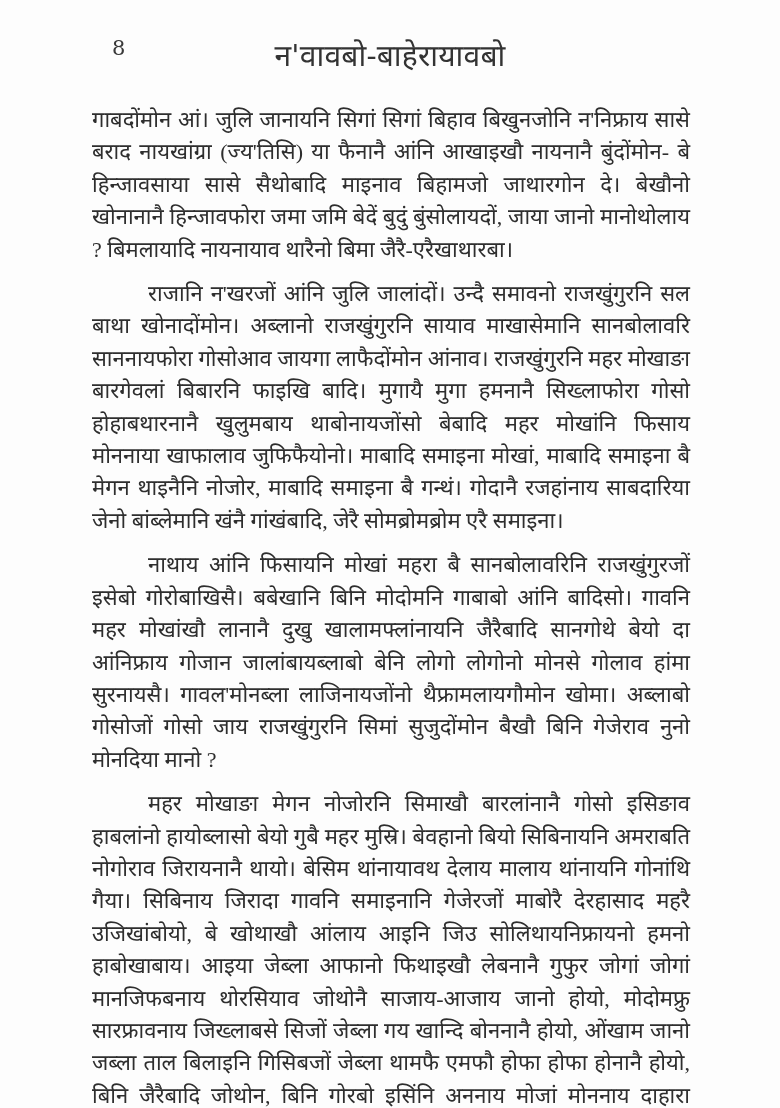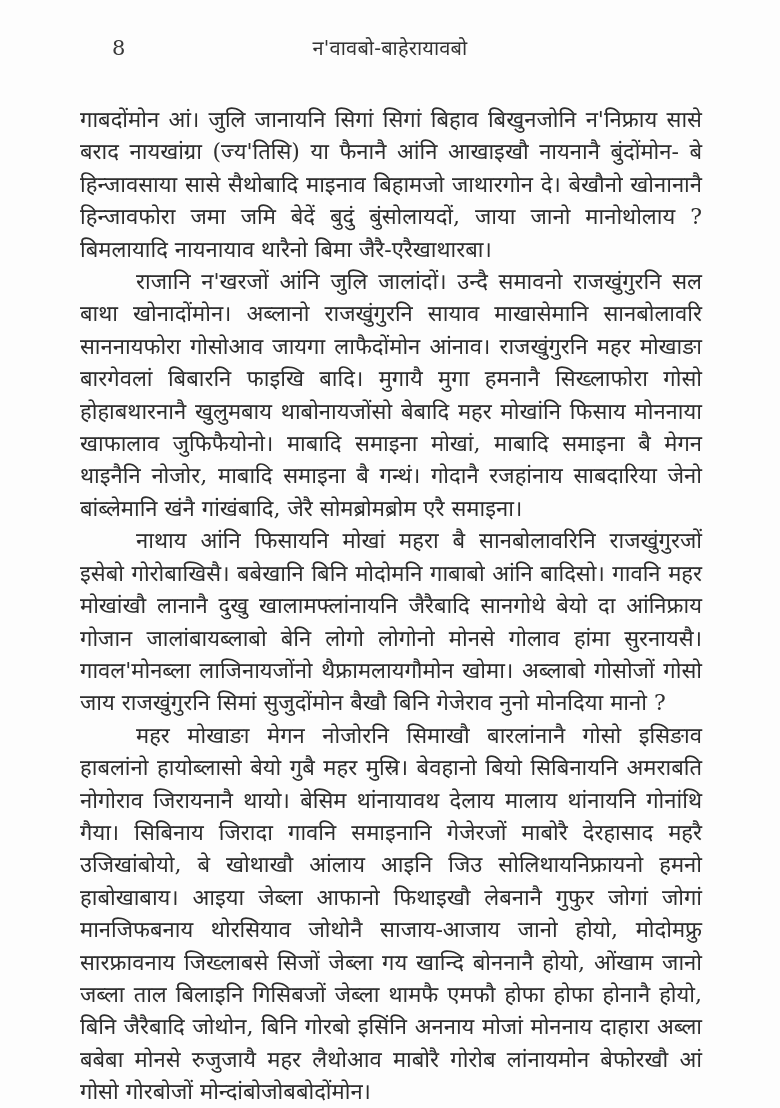--- a/index.html
+++ b/index.html
@@ -27,35 +27,36 @@
   .page-number {
     position: absolute;
     left: 112px;
     top: 36px;
     font-size: 21px;
     color: #3a3a3a;
   }
   .running-title {
     display: block;
     text-align: center;
-    font-size: 20px;
+    font-size: 30px;
     letter-spacing: 0.2px;
     color: #333333;
   }
   .body-text {
     margin: 34px 78px 0 80px;
     width: 622px;
     font-size: 22px;
     line-height: 32.4px;
     text-align: justify;
     color: #2e2e2e;
   }
   .para {
-    margin: 0;
+    margin: 12px;
     padding: 0;
+    font-family: Liberation Serif, serif;
   }
   .para.indent {
     text-indent: 56px;
   }
 </style>
 </head>
 <body>
 
 <div class="page">
 

